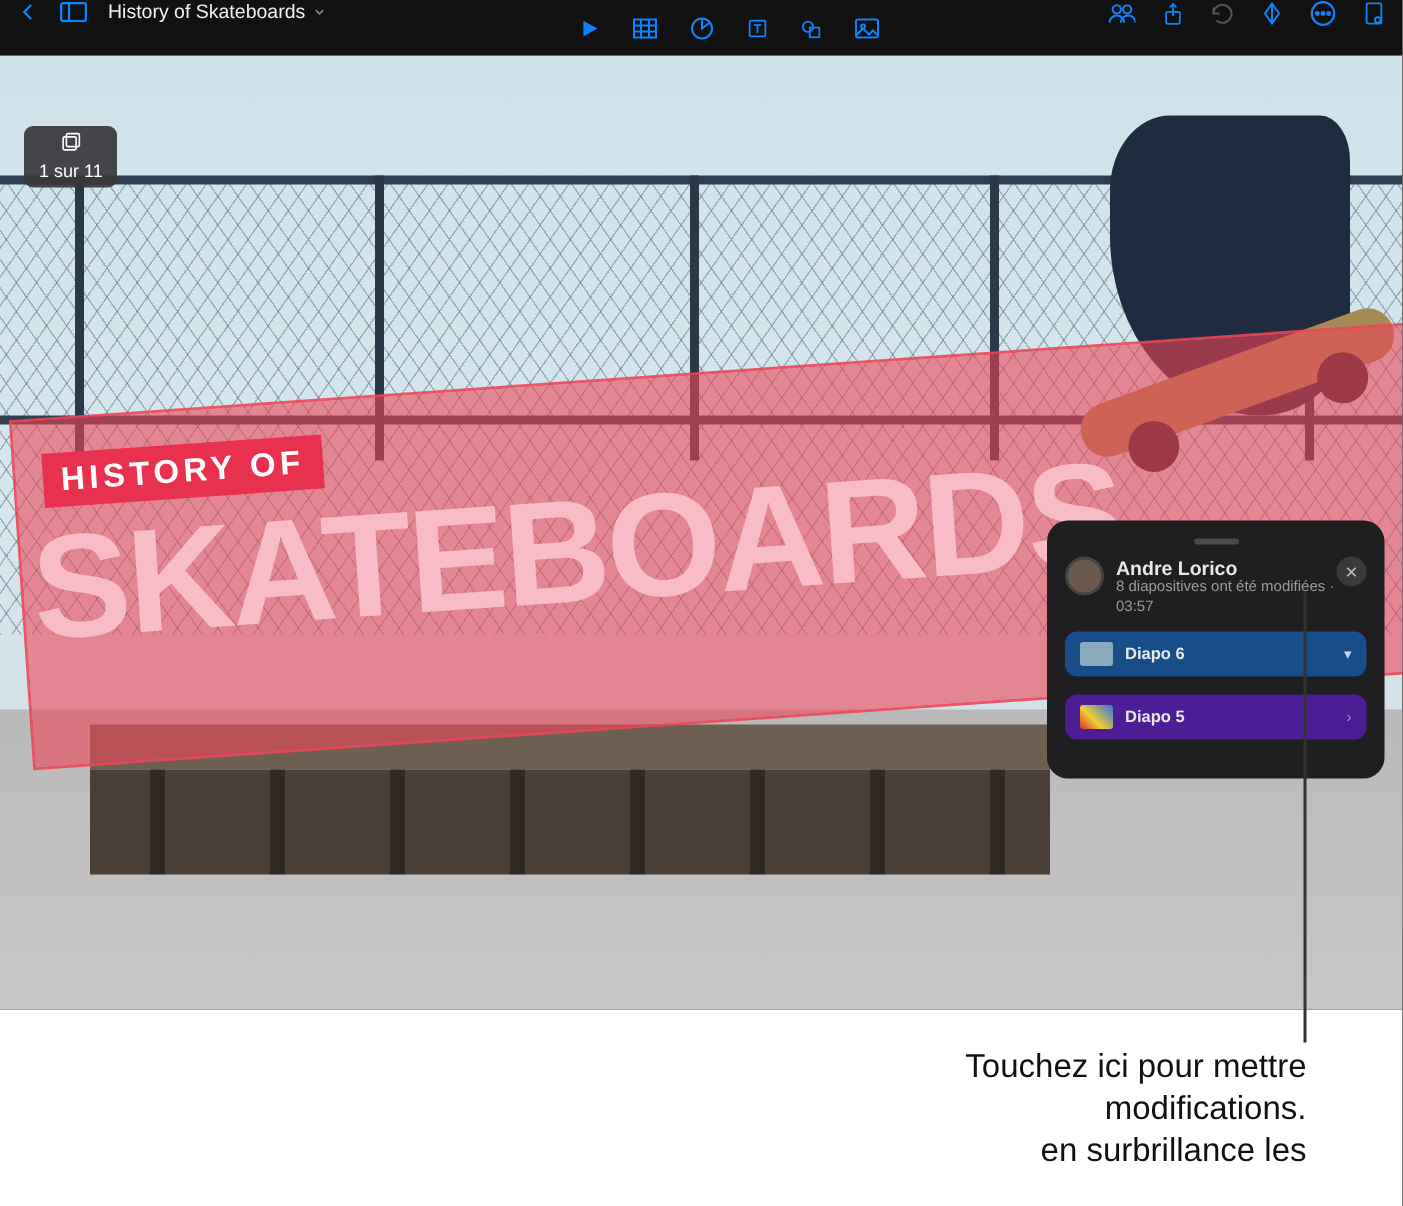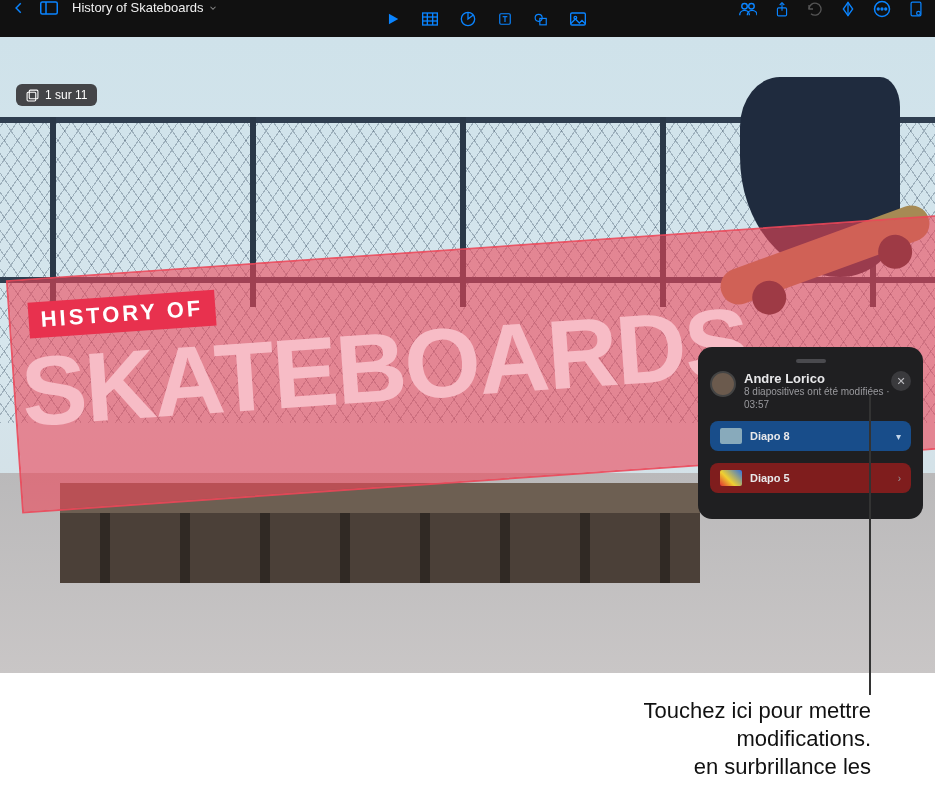--- a/index.html
+++ b/index.html
@@ -31,31 +31,31 @@
     .bench{position:absolute;left:60px;bottom:90px;width:640px;height:100px;}
     .bench-top{position:absolute;top:0;left:0;right:0;height:30px;background:#6d5f52;}
     .bench-front{position:absolute;top:30px;left:0;right:0;height:70px;background:#4b4038;}
     .slat{position:absolute;top:30px;bottom:0;width:10px;background:rgba(0,0,0,0.35);}
     .jeans { position:absolute; right:35px; top:40px; width:160px; height:200px;
       background:#1f2b3e; border-radius:40px 20px 60px 100px / 50px 30px 60px 120px;}
     .skateboard { position:absolute; right:0px; top:200px; width:220px; height:36px;
       background:#a68a54; border-radius:18px; transform:rotate(-20deg);}
     .wheel{position:absolute;width:34px;height:34px;background:#2a2a2a;border-radius:50%;}
     .slide-counter { position:absolute; left:16px; top:47px; background:rgba(55,55,57,0.92);
-      color:#fff; font-size:12px; padding:4px 10px; border-radius:6px; display:flex; gap:6px; align-items:center;}
+      color:#fff; font-size:12px; padding:4px 10px; border-radius:6px; display:flex; gap:6px; align-items:center;flex-direction:column;}
     .activity-panel { position:absolute; right:12px; top:310px; width:225px;
       background:#1f1f21; border-radius:14px; padding:12px 12px 14px; color:#e8e8ea;}
     .activity-header { display:flex; gap:8px; position:relative; margin-bottom:10px;}
     .avatar { width:26px; height:26px; border-radius:50%; background:#6b5a4d; border:2px solid #444; flex-shrink:0;}
     .author { font-size:13px; font-weight:600;}
     .subtext { font-size:10px; color:#9a9a9e; line-height:1.25;}
     .close-btn { position:absolute; right:0; top:0; width:20px; height:20px; border-radius:50%;
       background:#3a3a3d; color:#bcbcc0; font-size:11px; display:flex; align-items:center; justify-content:center; cursor:pointer;}
     .slide-item { background:#184d8a; border-radius:8px; overflow:hidden; margin-bottom:12px;}
-    .slide-item.secondary { background:#7f1d1d;}
+    .slide-item.secondary { background:#4c1d95;}
     .slide-item-head { display:flex; align-items:center; gap:8px; padding:7px 10px; cursor:pointer;}
     .thumb { width:22px; height:16px; background:#8ab; border-radius:2px; flex-shrink:0;}
     .thumb.alt { background:linear-gradient(45deg,#e03030,#f0d030 40%,#3070e0);}
     .slide-label { font-size:11px; font-weight:600; flex:1;}
     .chev { color:#c5d6ea; font-size:10px;}
     .slide-item-body { padding:9px 10px; display:flex; align-items:center; gap:8px; background:#1d5698;}
     .mini { width:22px; height:14px; background:#0b1624; border-radius:2px; position:relative;}
     .mini:after{content:"";position:absolute;left:3px;right:3px;top:6px;height:2px;background:#5a88b9;}
     .change-text { font-size:10px; color:#e6eefc;}
     .pointer-line { position:absolute; width:2px; background:#333;}
@@ -223,21 +223,21 @@
           <div class="author">Andre Lorico</div>
           <div class="subtext">8 diapositives ont été modifiées ·</div>
           <div class="subtext">03:57</div>
         </div>
         <div class="close-btn">✕</div>
       </div>
 
       <div class="slide-item">
         <div class="slide-item-head">
           <div class="thumb"></div>
-          <div class="slide-label">Diapo 8</div>
+          <div class="slide-label">Diapo 6</div>
           <span class="chev">▾</span>
         </div>
       </div>
 
       <div class="slide-item secondary">
         <div class="slide-item-head">
           <div class="thumb alt"></div>
           <div class="slide-label">Diapo 5</div>
           <span class="chev" style="color:#9a9a9e">›</span>
         </div>

